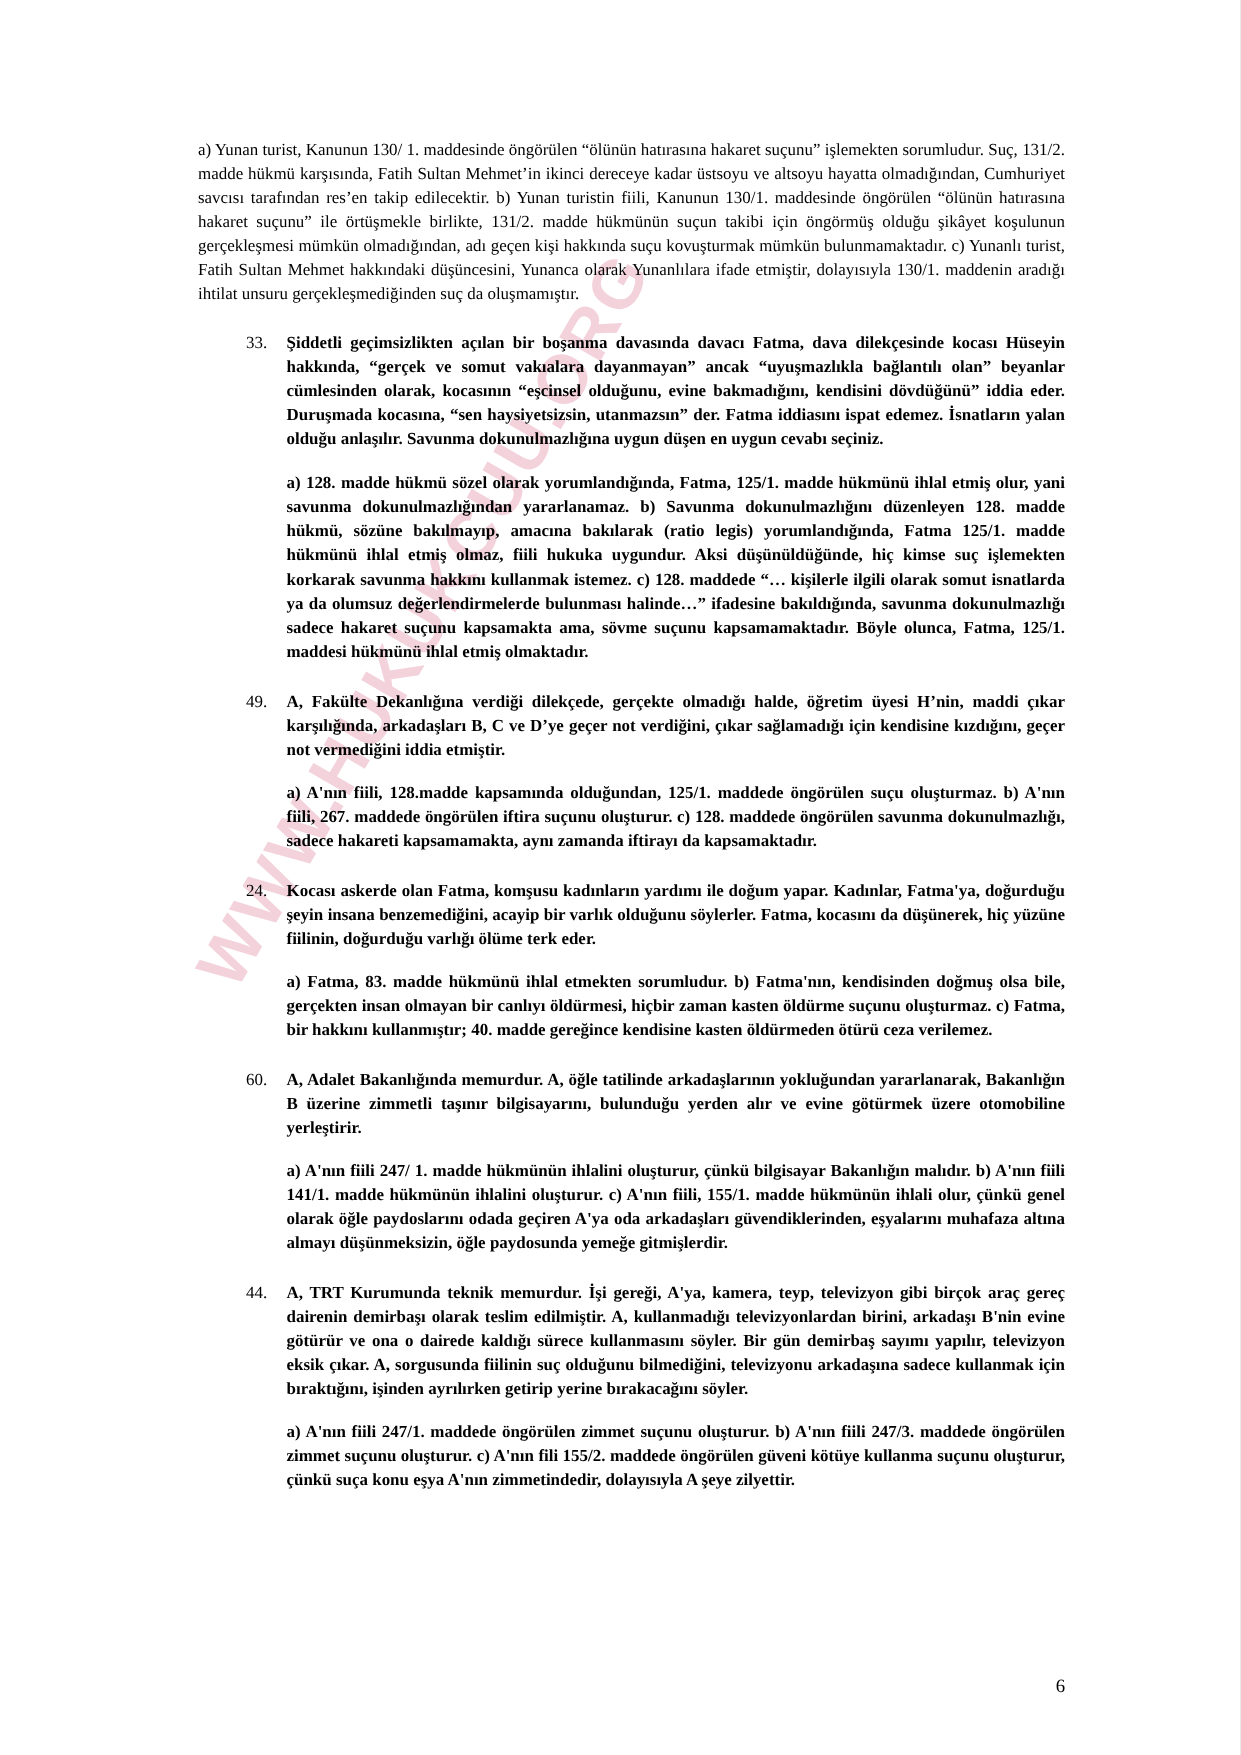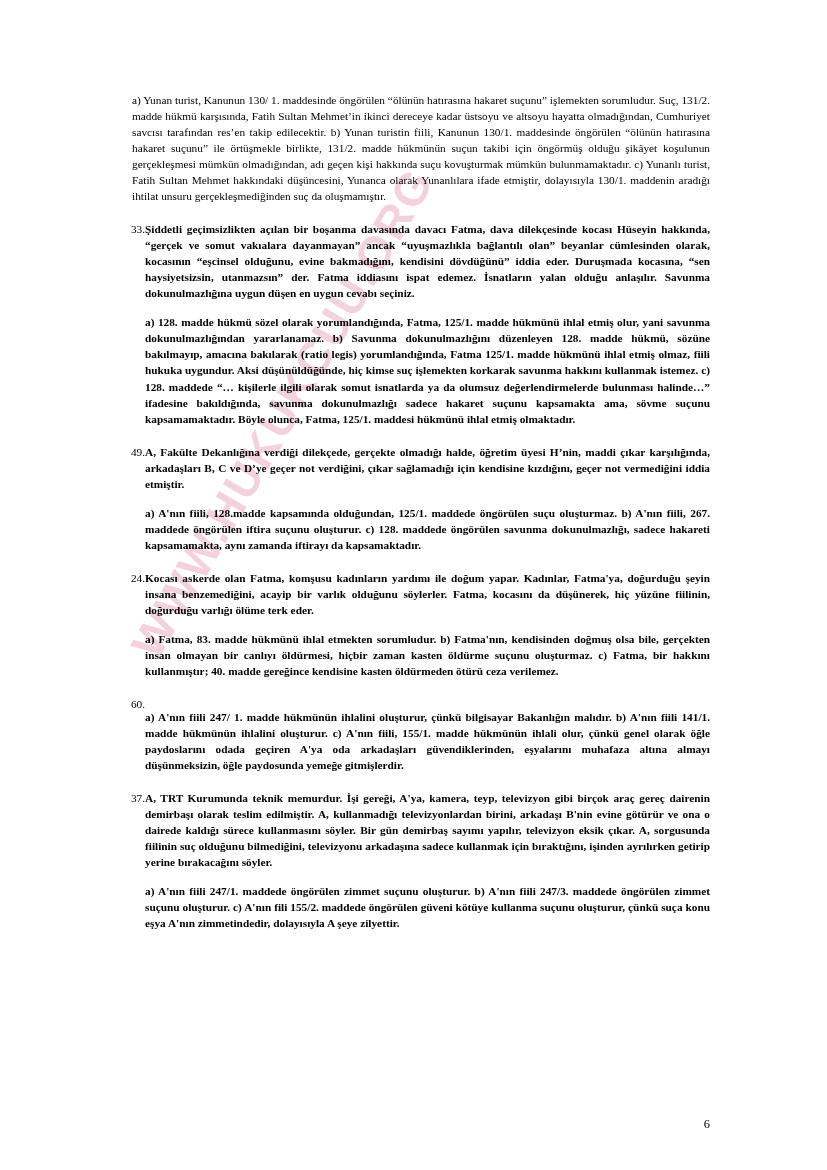--- a/index.html
+++ b/index.html
@@ -35,21 +35,22 @@
     margin-top: 17px;
   }
   .block:first-child {
     margin-top: 0;
   }
   .qnum {
     width: 27px;
     flex: 0 0 27px;
     font-size: 11.3px;
     line-height: 1.42;
-    text-align: right;
+    text-align: left;
+    margin-left: 46px;
   }
   .qbody {
     flex: 1 1 auto;
     font-weight: bold;
   }
   .answers {
     margin-top: 13px;
   }
   .indent-only {
     margin-left: 14px;
@@ -120,26 +121,27 @@
       <div class="qnum">24.</div>
       <div class="qbody">
         <p class="para">Kocası askerde olan Fatma, komşusu kadınların yardımı ile doğum yapar. Kadınlar, Fatma'ya, doğurduğu şeyin insana benzemediğini, acayip bir varlık olduğunu söylerler. Fatma, kocasını da düşünerek, hiç yüzüne fiilinin,  doğurduğu varlığı ölüme terk eder.</p>
         <p class="para answers">a) Fatma, 83. madde hükmünü ihlal etmekten sorumludur. b) Fatma'nın, kendisinden doğmuş olsa bile, gerçekten   insan olmayan bir canlıyı öldürmesi, hiçbir zaman kasten öldürme suçunu oluşturmaz. c) Fatma, bir hakkını kullanmıştır; 40. madde gereğince kendisine kasten öldürmeden ötürü ceza verilemez.</p>
       </div>
     </div>
 
     <div class="block">
       <div class="qnum">60.</div>
       <div class="qbody">
+        <p class="para">A, Adalet Bakanlığında memurdur. A, öğle tatilinde arkadaşlarının yokluğundan yararlanarak, Bakanlığın B üzerine zimmetli taşınır bilgisayarını, bulunduğu yerden alır ve evine götürmek üzere otomobiline yerleştirir.</p>
         <p class="para answers">a) A'nın fiili 247/ 1. madde hükmünün ihlalini oluşturur, çünkü bilgisayar Bakanlığın malıdır.  b) A'nın fiili 141/1. madde hükmünün ihlalini oluşturur. c) A'nın fiili, 155/1. madde hükmünün ihlali olur, çünkü genel olarak öğle paydoslarını odada geçiren A'ya oda arkadaşları güvendiklerinden, eşyalarını muhafaza altına almayı düşünmeksizin,  öğle paydosunda  yemeğe gitmişlerdir.</p>
       </div>
     </div>
 
     <div class="block">
-      <div class="qnum">37.</div>
+      <div class="qnum">44.</div>
       <div class="qbody">
         <p class="para">A, TRT Kurumunda teknik memurdur. İşi gereği, A'ya, kamera, teyp, televizyon gibi birçok araç gereç dairenin demirbaşı olarak teslim edilmiştir. A, kullanmadığı televizyonlardan birini, arkadaşı B'nin evine götürür ve ona o dairede kaldığı sürece kullanmasını söyler. Bir gün demirbaş sayımı yapılır, televizyon eksik çıkar. A, sorgusunda fiilinin suç olduğunu bilmediğini, televizyonu arkadaşına sadece kullanmak için bıraktığını, işinden ayrılırken getirip yerine bırakacağını söyler.</p>
         <p class="para answers">a) A'nın fiili 247/1. maddede öngörülen zimmet suçunu oluşturur. b) A'nın fiili 247/3. maddede öngörülen zimmet suçunu  oluşturur. c) A'nın fili 155/2. maddede öngörülen güveni kötüye kullanma suçunu oluşturur, çünkü suça konu eşya A'nın zimmetindedir, dolayısıyla A şeye zilyettir.</p>
       </div>
     </div>
 
   </div>
 
   <div class="page-number">6</div>
 

